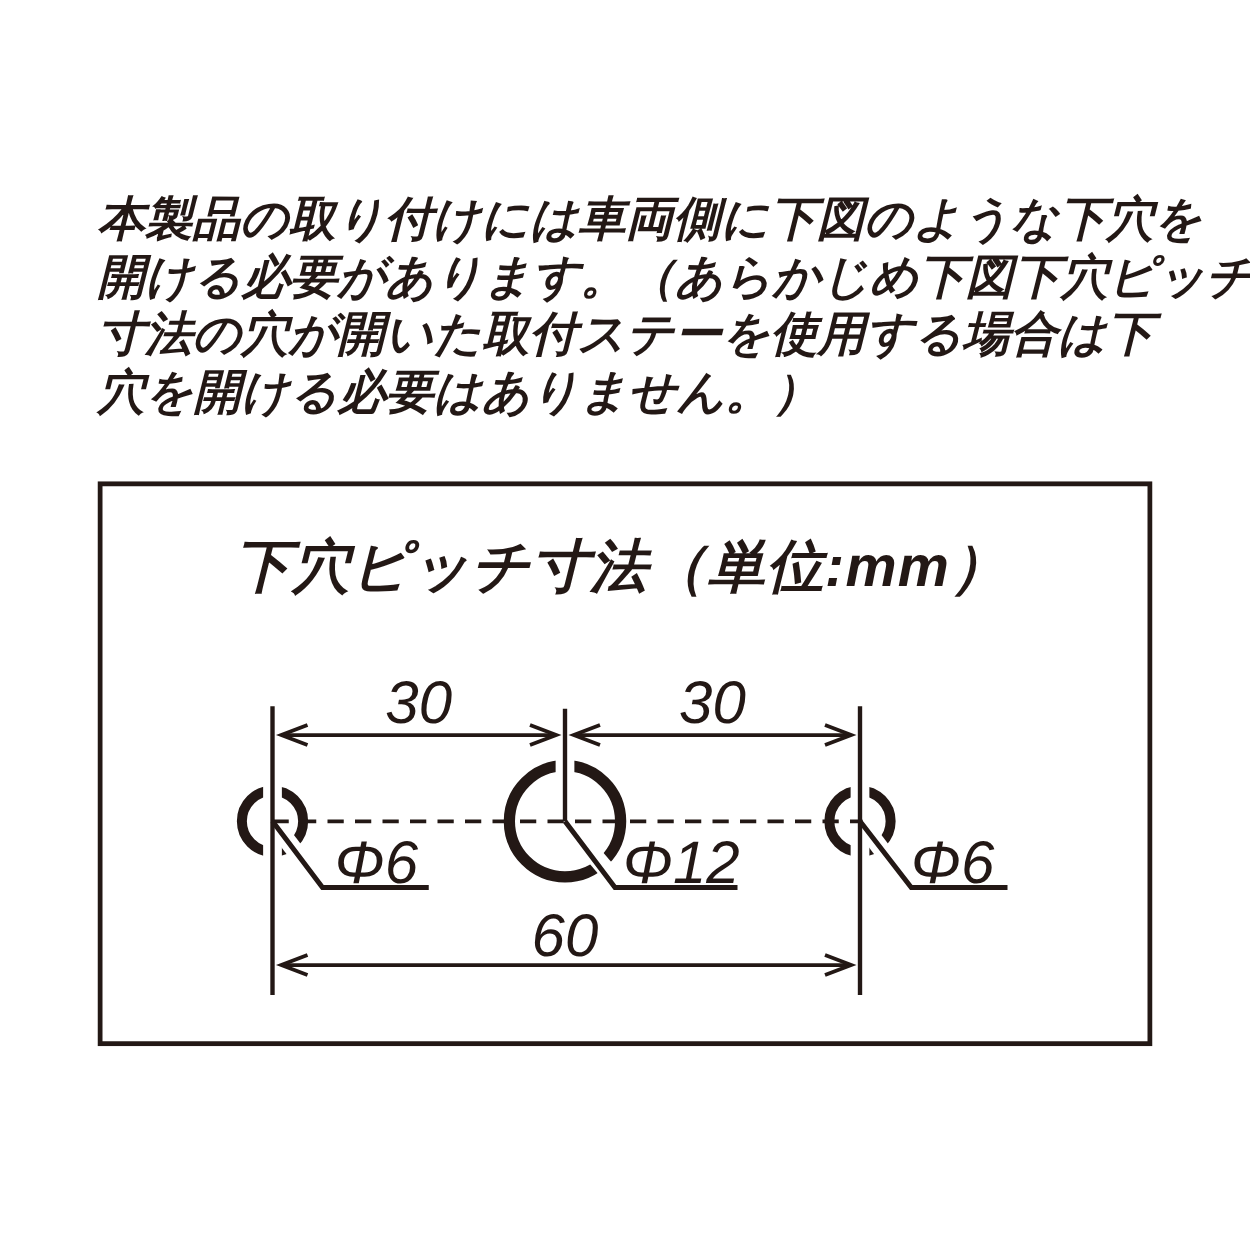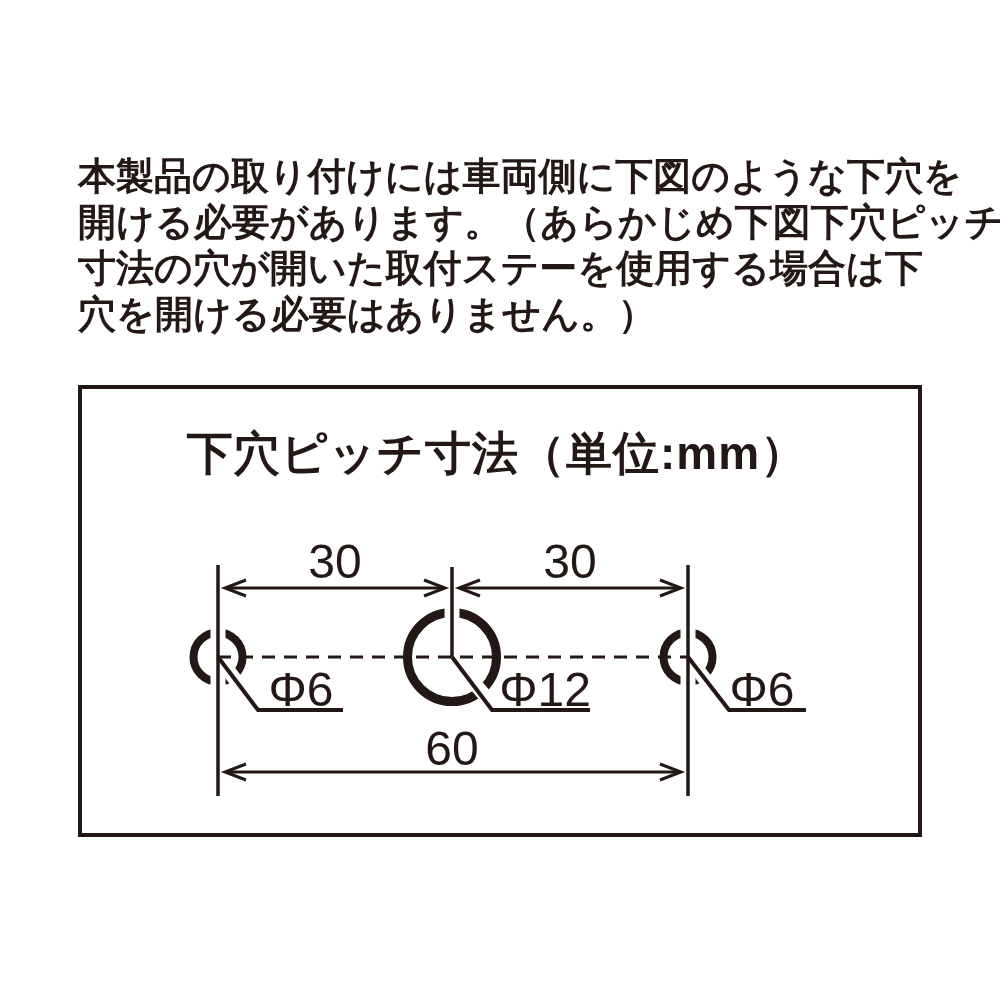--- a/index.html
+++ b/index.html
@@ -5,21 +5,21 @@
   :root { --ink: #231815; }
   html, body {
     margin: 0; padding: 0;
     width: 1000px; height: 1000px;
     background: #ffffff;
     font-family: "Liberation Sans", sans-serif;
     color: var(--ink);
     position: relative;
     overflow: hidden;
   }
-  .page { position: absolute; inset: 0; }
+  .page { position: absolute; inset: 0; font-style: italic; }
   .intro {
     position: absolute;
     left: 78px; top: 153px;
     font-size: 38px;
     line-height: 46px;
     font-weight: bold;
     letter-spacing: 0px;
     white-space: nowrap;
   }
   .drawing {

